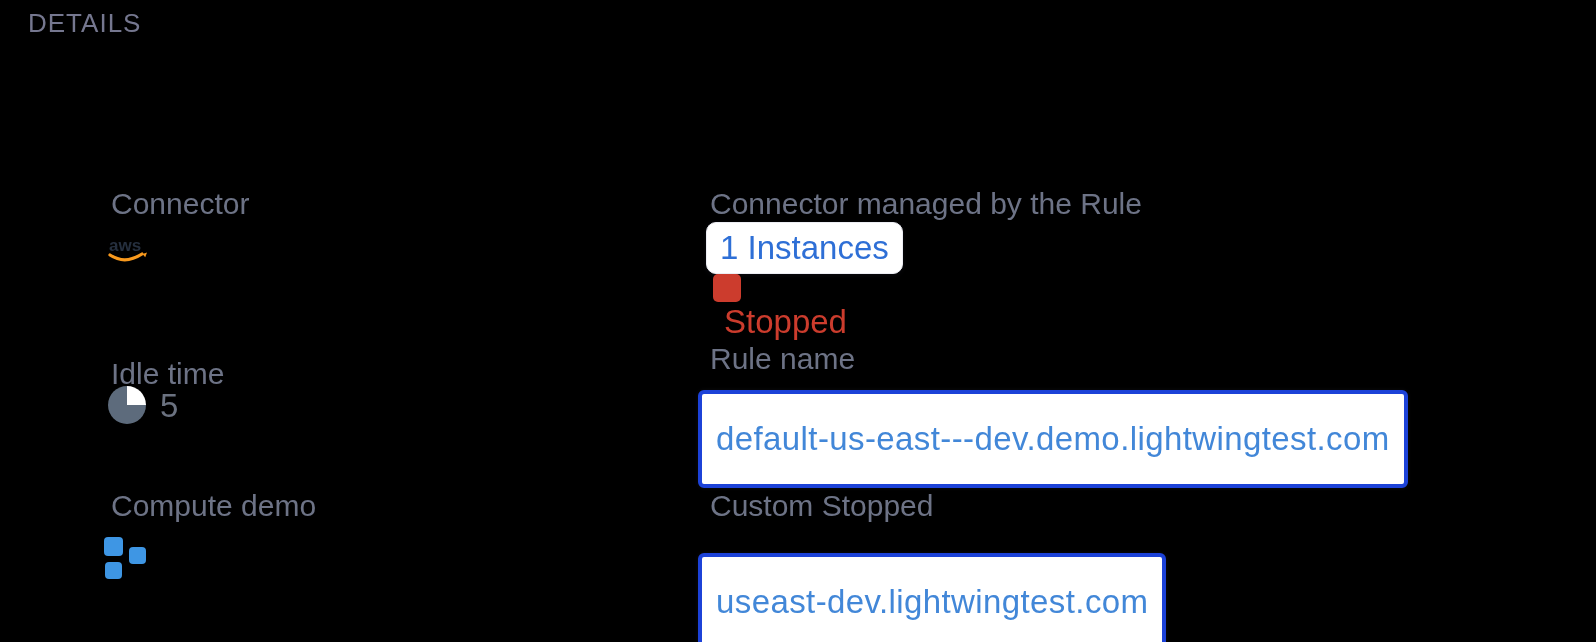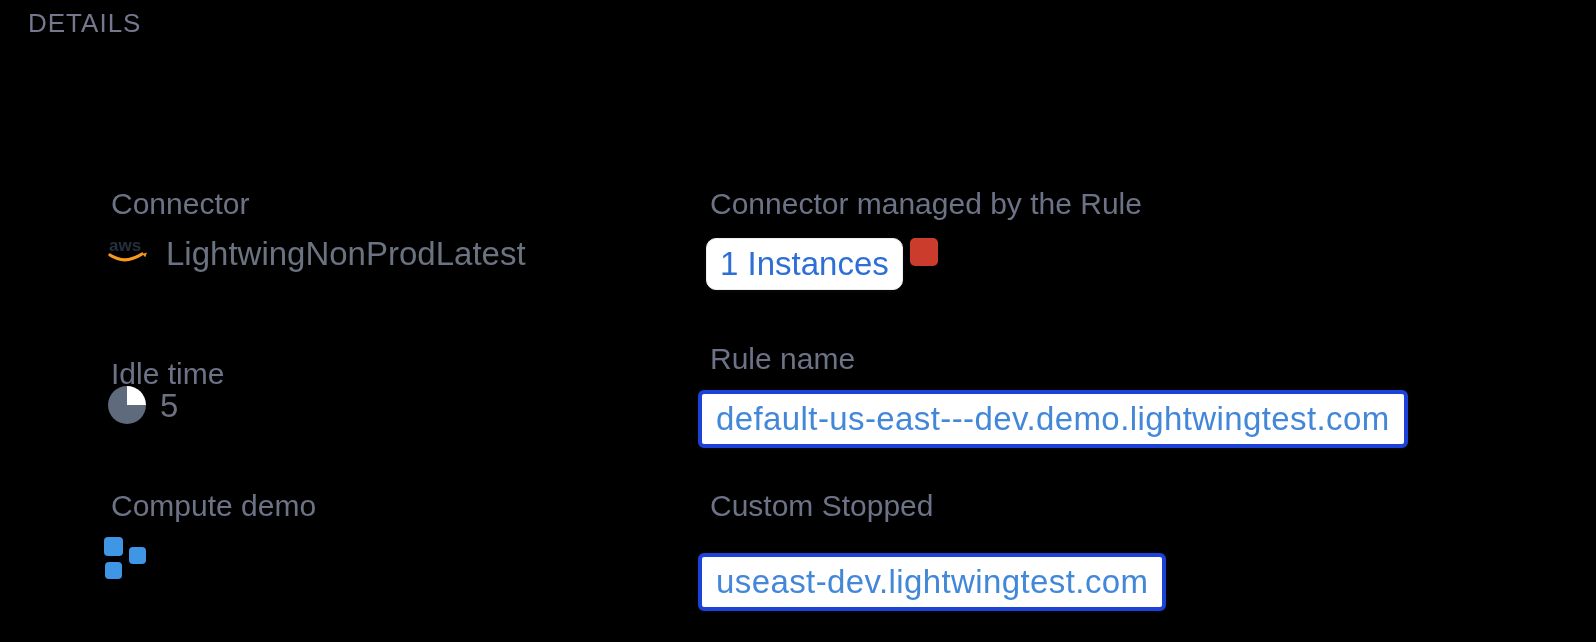--- a/index.html
+++ b/index.html
@@ -83,21 +83,21 @@
     color: #cc3c2d;
     font-size: 33px;
     margin-left: 18px;
   }
   .link-box {
     position: absolute;
     display: inline-block;
     border: 4px solid #1c42d8;
     border-radius: 6px;
     background: #ffffff;
-    padding: 5px 14px;
+    padding: 25px 14px;
     box-shadow: 0 0 4px rgba(120, 120, 150, 0.10);
     cursor: pointer;
     white-space: nowrap;
   }
   .link-box .url-text {
     color: #4287d8;
     font-size: 33px;
     line-height: 40px;
     letter-spacing: 0.4px;
   }
@@ -111,21 +111,20 @@
 
   <div class="field-label" style="left:111px; top:186px;">Connector</div>
   <div class="field-value" style="left:106px; top:234px;">
     <span class="icon-gap">
       <svg class="aws-icon-svg" width="46" height="32" viewBox="0 0 46 32">
         <text x="3" y="17" font-family="Liberation Sans, sans-serif" font-weight="bold" font-size="17" fill="#252f3e">aws</text>
         <path d="M4 21 Q 19 31, 36 20" stroke="#f8991d" stroke-width="3.2" fill="none" stroke-linecap="round"></path>
         <path d="M36.5 20 l 4.5 -1.6 l -1.8 4.8 z" fill="#f8991d"></path>
       </svg>
     </span>
-    <span>LightwingNonProdLatest</span>
   </div>
 
   <div class="field-label" style="left:111px; top:341px;margin-top:15px;">Idle time</div>
   <div class="field-value" style="left:108px; top:386px;">
     <span class="icon-gap">
         <span class="clock-icon"></span>
       </span>
     <span>5</span>
   </div>
 
@@ -134,25 +133,26 @@
     <span class="icon-gap">
       <span class="compute-icon">
         <span class="sq sq-a"></span>
           <span class="sq sq-b"></span>
           <span class="sq sq-c"></span>
       </span>
     </span>
   </div>
 
   <div class="field-label" style="left:710px; top:186px;">Connector managed by the Rule</div>
-  <div class="field-value" style="left:706px; top:238px;">
+  <div class="field-value" style="left:706px; top:222px;flex-direction:column;">
     <span class="instances-chip">
       <span>1 Instances</span>
     </span>
     <span class="status-square"></span>
+    <span class="status-text">Stopped</span>
   </div>
 
   <div class="field-label" style="left:710px; top:341px;">Rule name</div>
   <div class="link-box" style="left:698px; top:390px;">
     <span class="url-text">default-us-east---dev.demo.lightwingtest.com</span>
   </div>
 
   <div class="field-label" style="left:710px; top:488px;">Custom Stopped</div>
   <div class="link-box" style="left:698px; top:553px;">
     <span class="url-text">useast-dev.lightwingtest.com</span>

